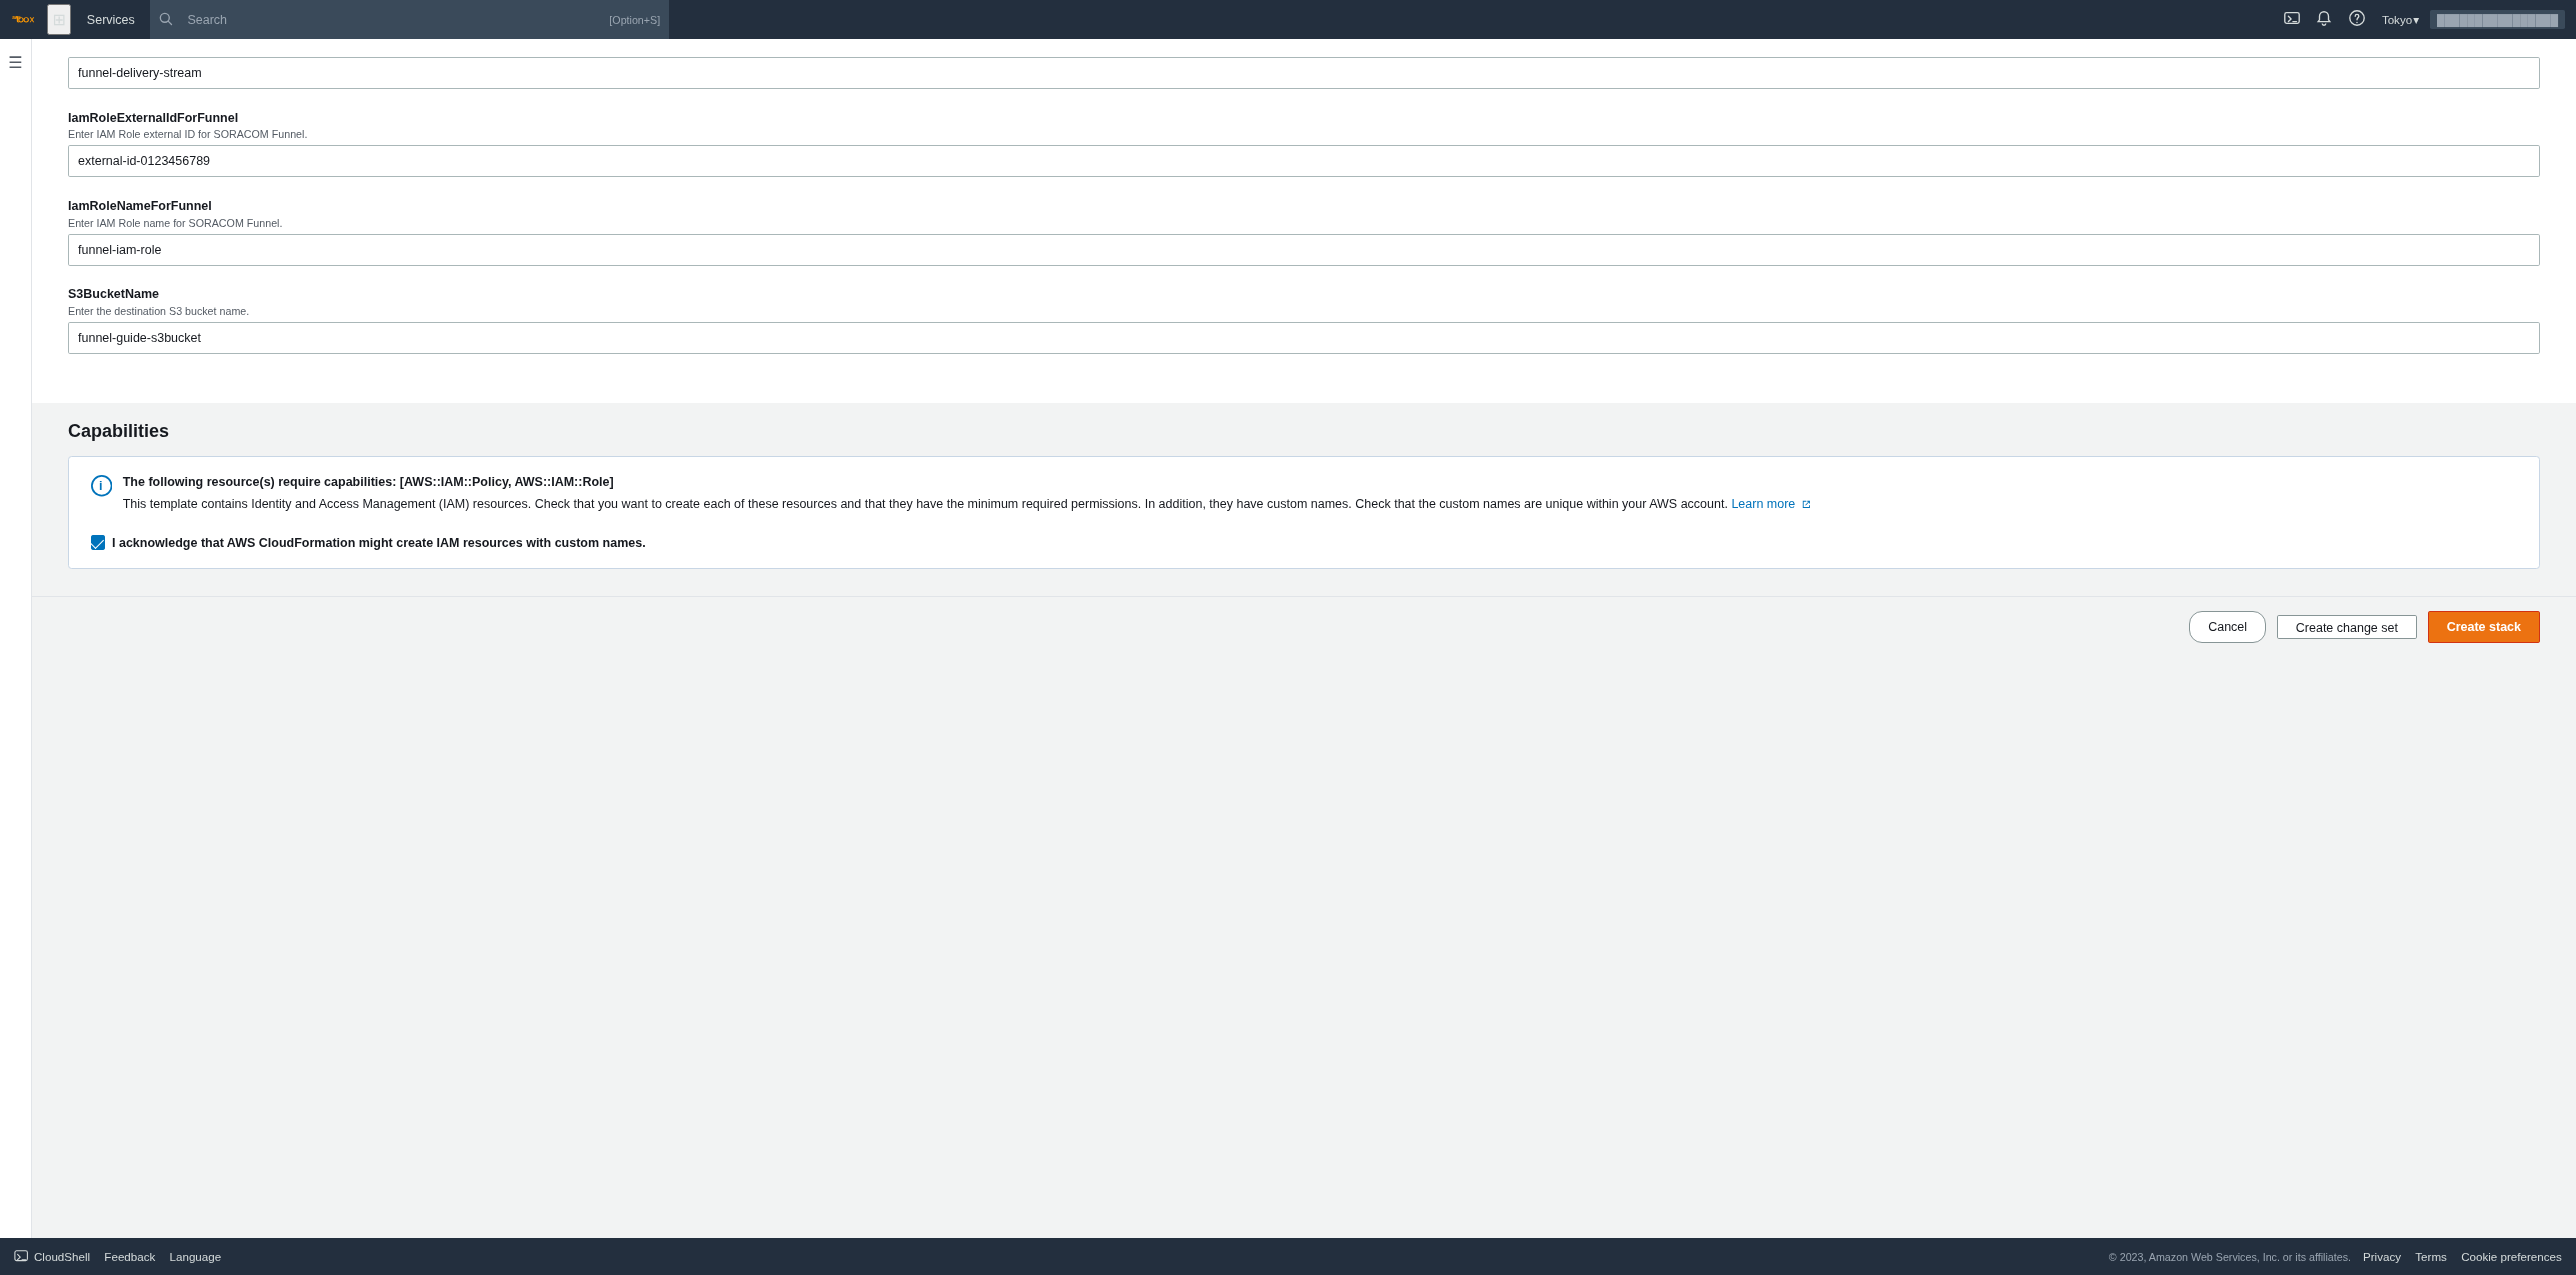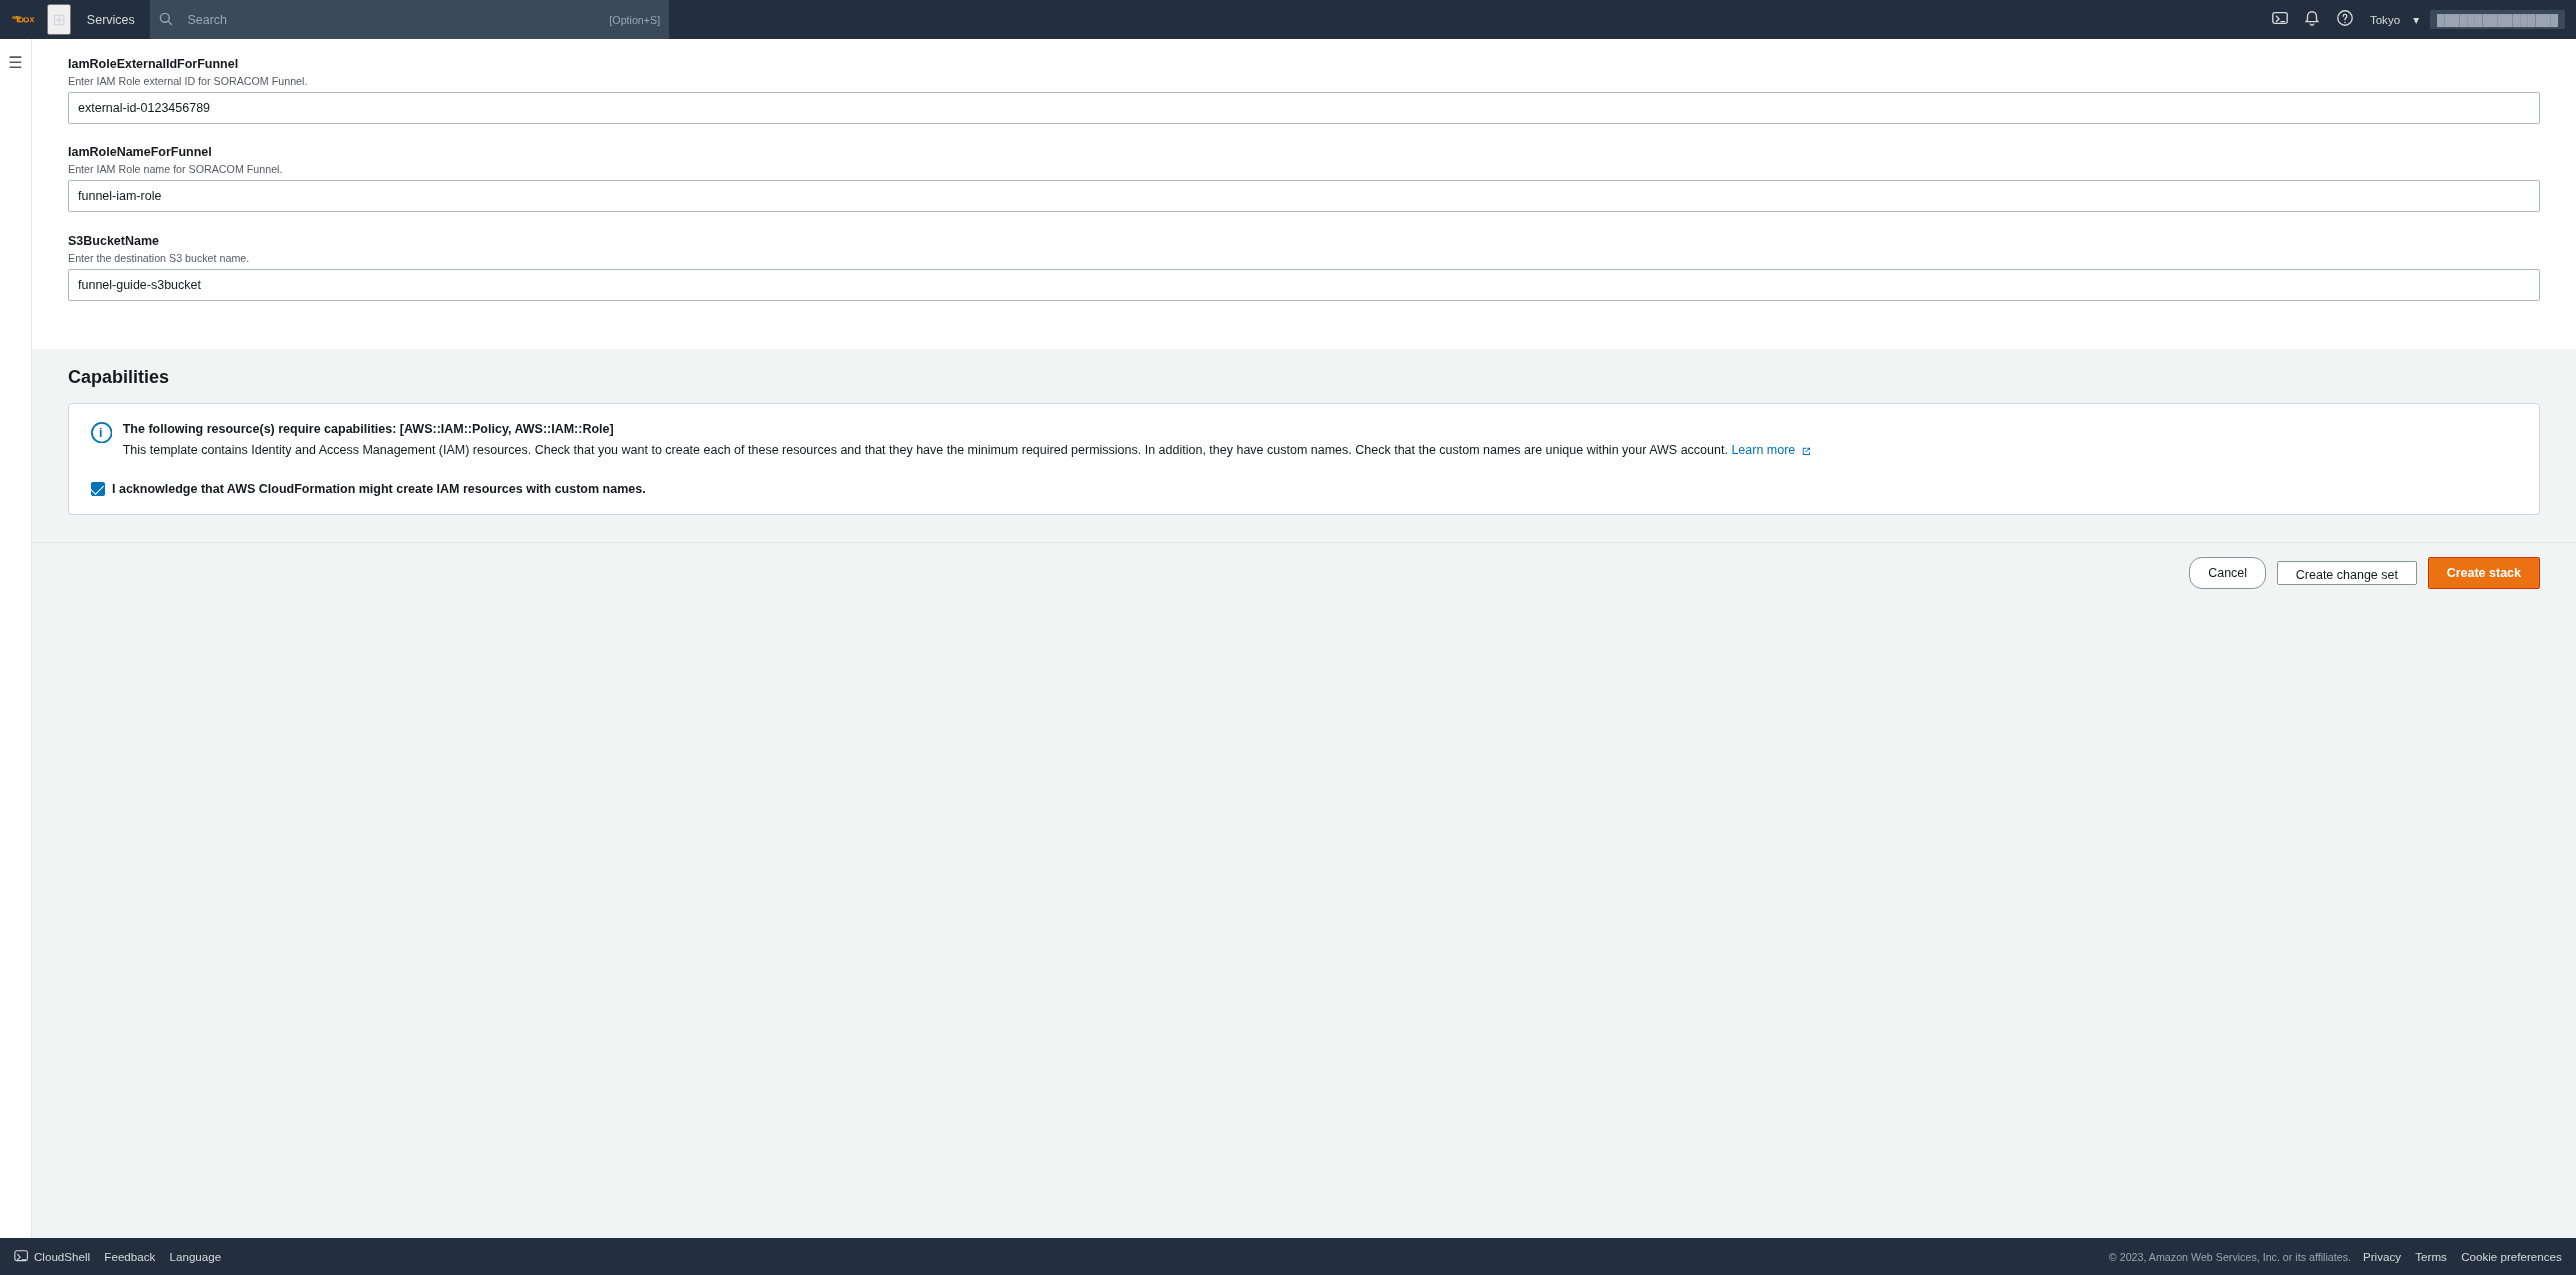--- a/index.html
+++ b/index.html
@@ -74,21 +74,21 @@
       font-size: 16px;
       border-radius: 1.8px;
     }
     .nav-region {
       color: #d5dbdb;
       font-size: 11.6px;
       padding: 3.6px 7.2px;
       cursor: pointer;
       display: flex;
       align-items: center;
-      gap: 13px;
+      gap: 1px;
     }
     .nav-account {
       color: #9aa5b1;
       font-size: 10.7px;
       padding: 3.6px 7.2px;
       background: #3a4a5a;
       border-radius: 1.8px;
       max-width: 161px;
       overflow: hidden;
       text-overflow: ellipsis;
@@ -410,20 +410,23 @@
 <div class="layout">
 
   <div class="sidebar-toggle">
     <button class="sidebar-toggle-btn">☰</button>
   </div>
 
   <div class="main-content">
 
     <div class="content-inner">
 
+      <div class="partial-field">
+        <input class="partial-input" type="text" value="funnel-delivery-stream" style="">
+      </div>
 
       <div class="field-group">
         <div class="field-label">IamRoleExternalIdForFunnel</div>
         <div class="field-hint">Enter IAM Role external ID for SORACOM Funnel.</div>
         <input class="field-input" type="text" value="external-id-0123456789" style="">
       </div>
 
       <div class="field-group">
         <div class="field-label">IamRoleNameForFunnel</div>
         <div class="field-hint">Enter IAM Role name for SORACOM Funnel.</div>

